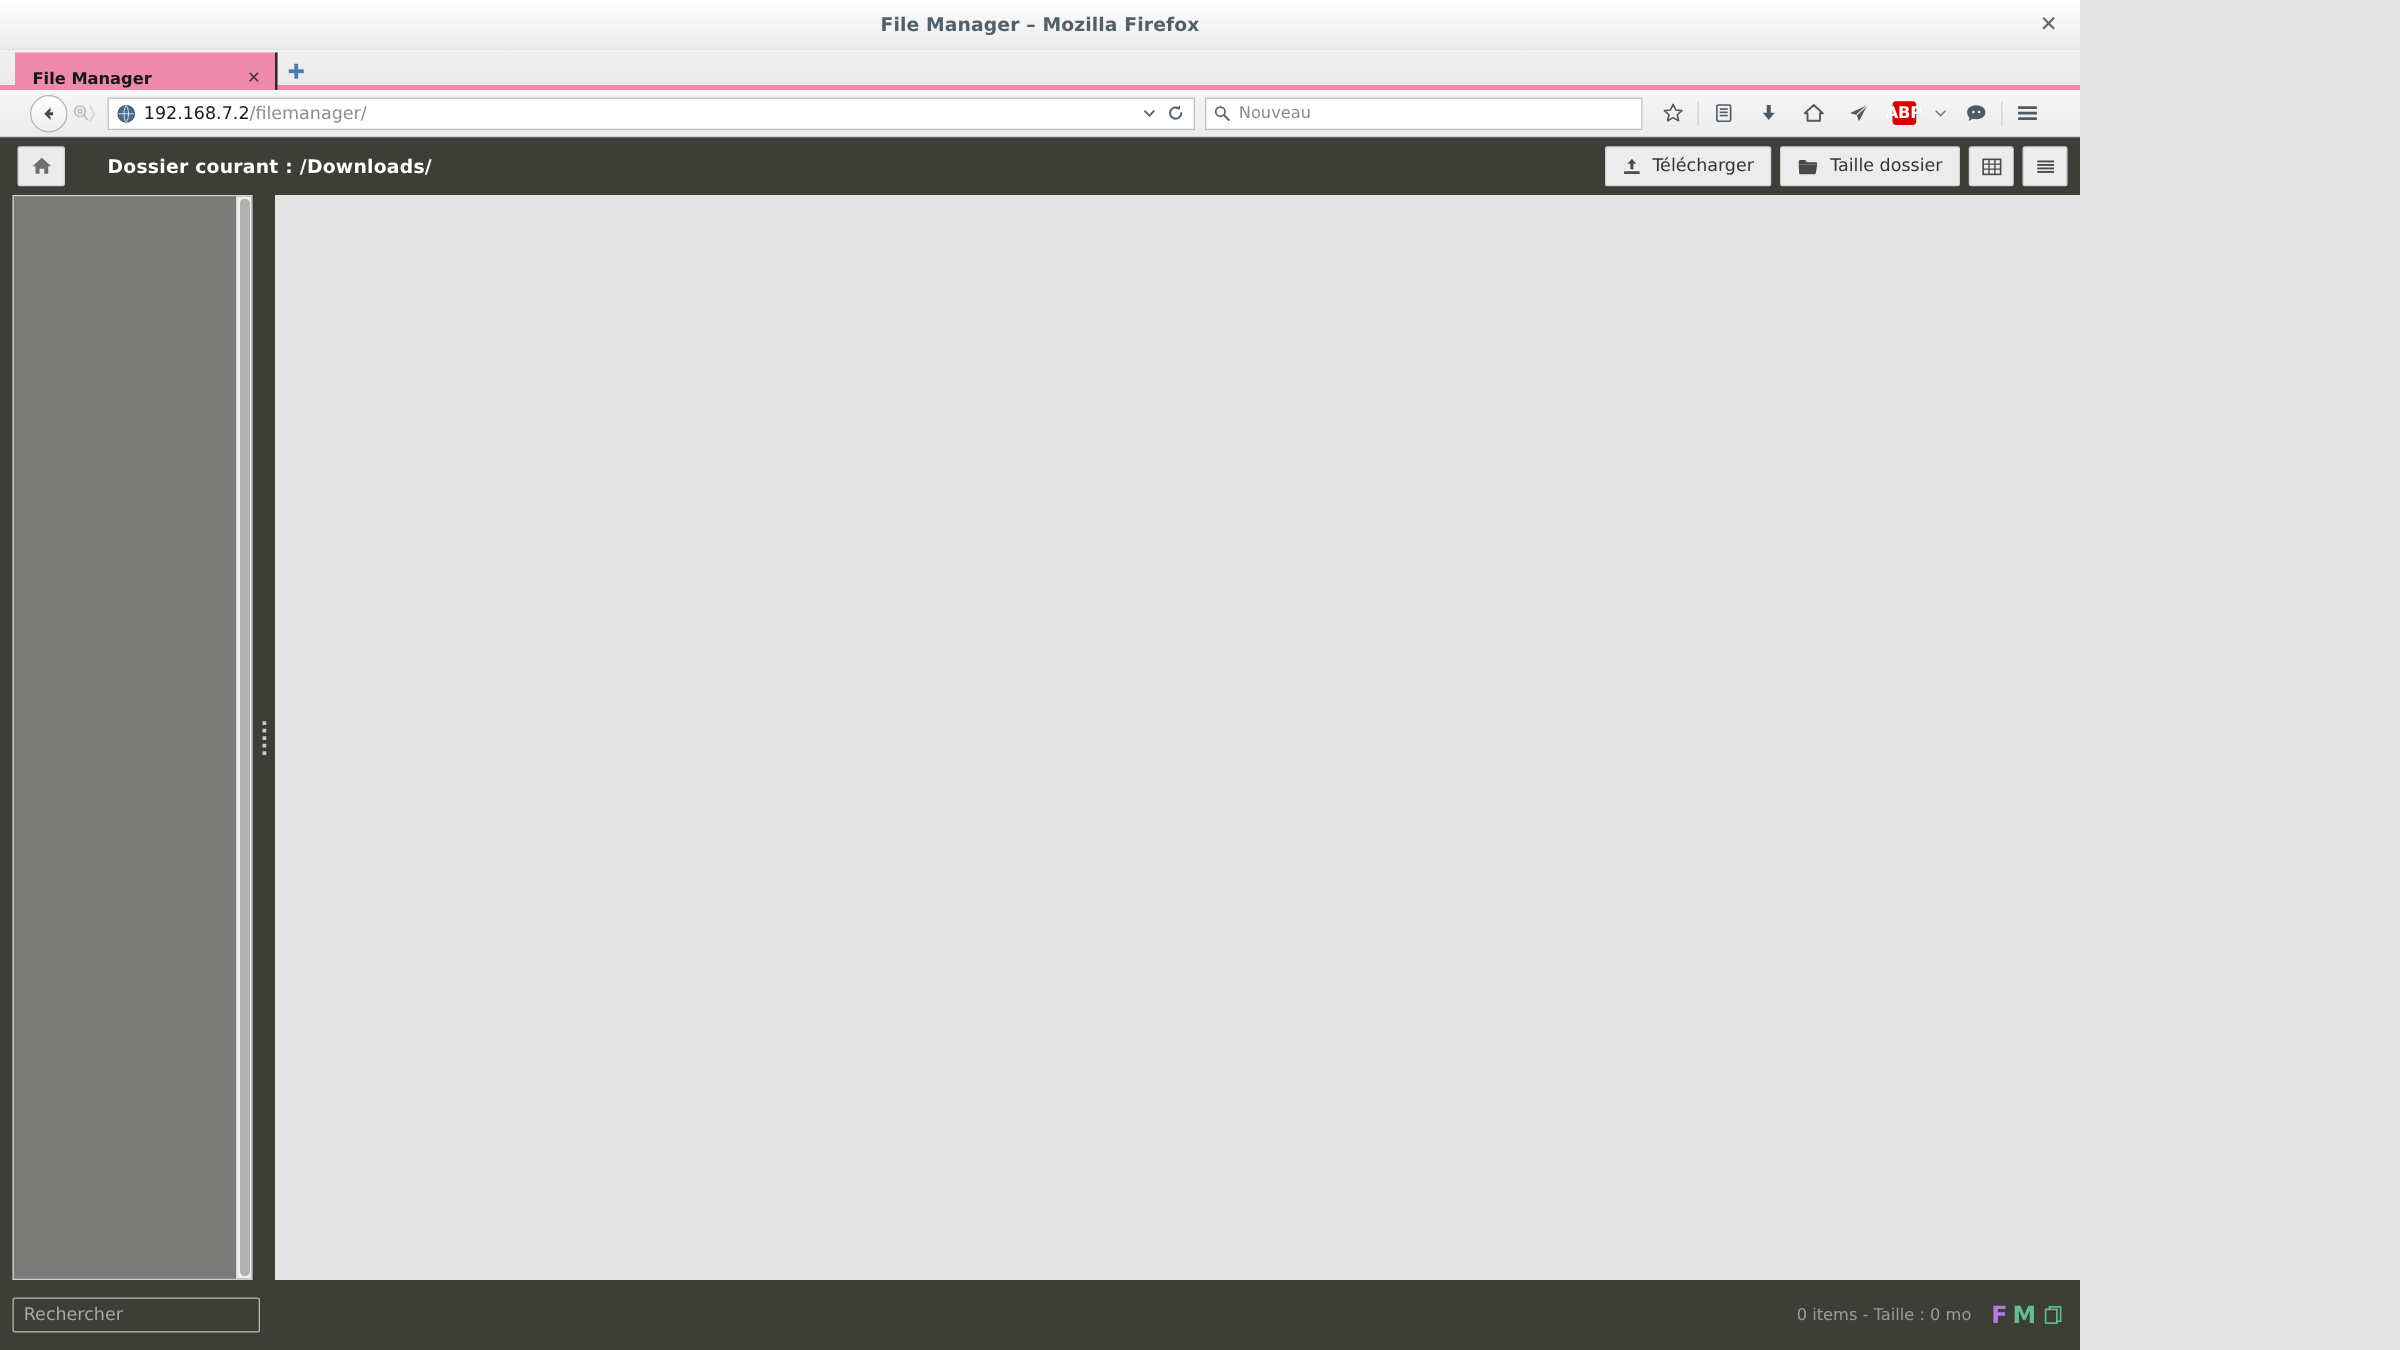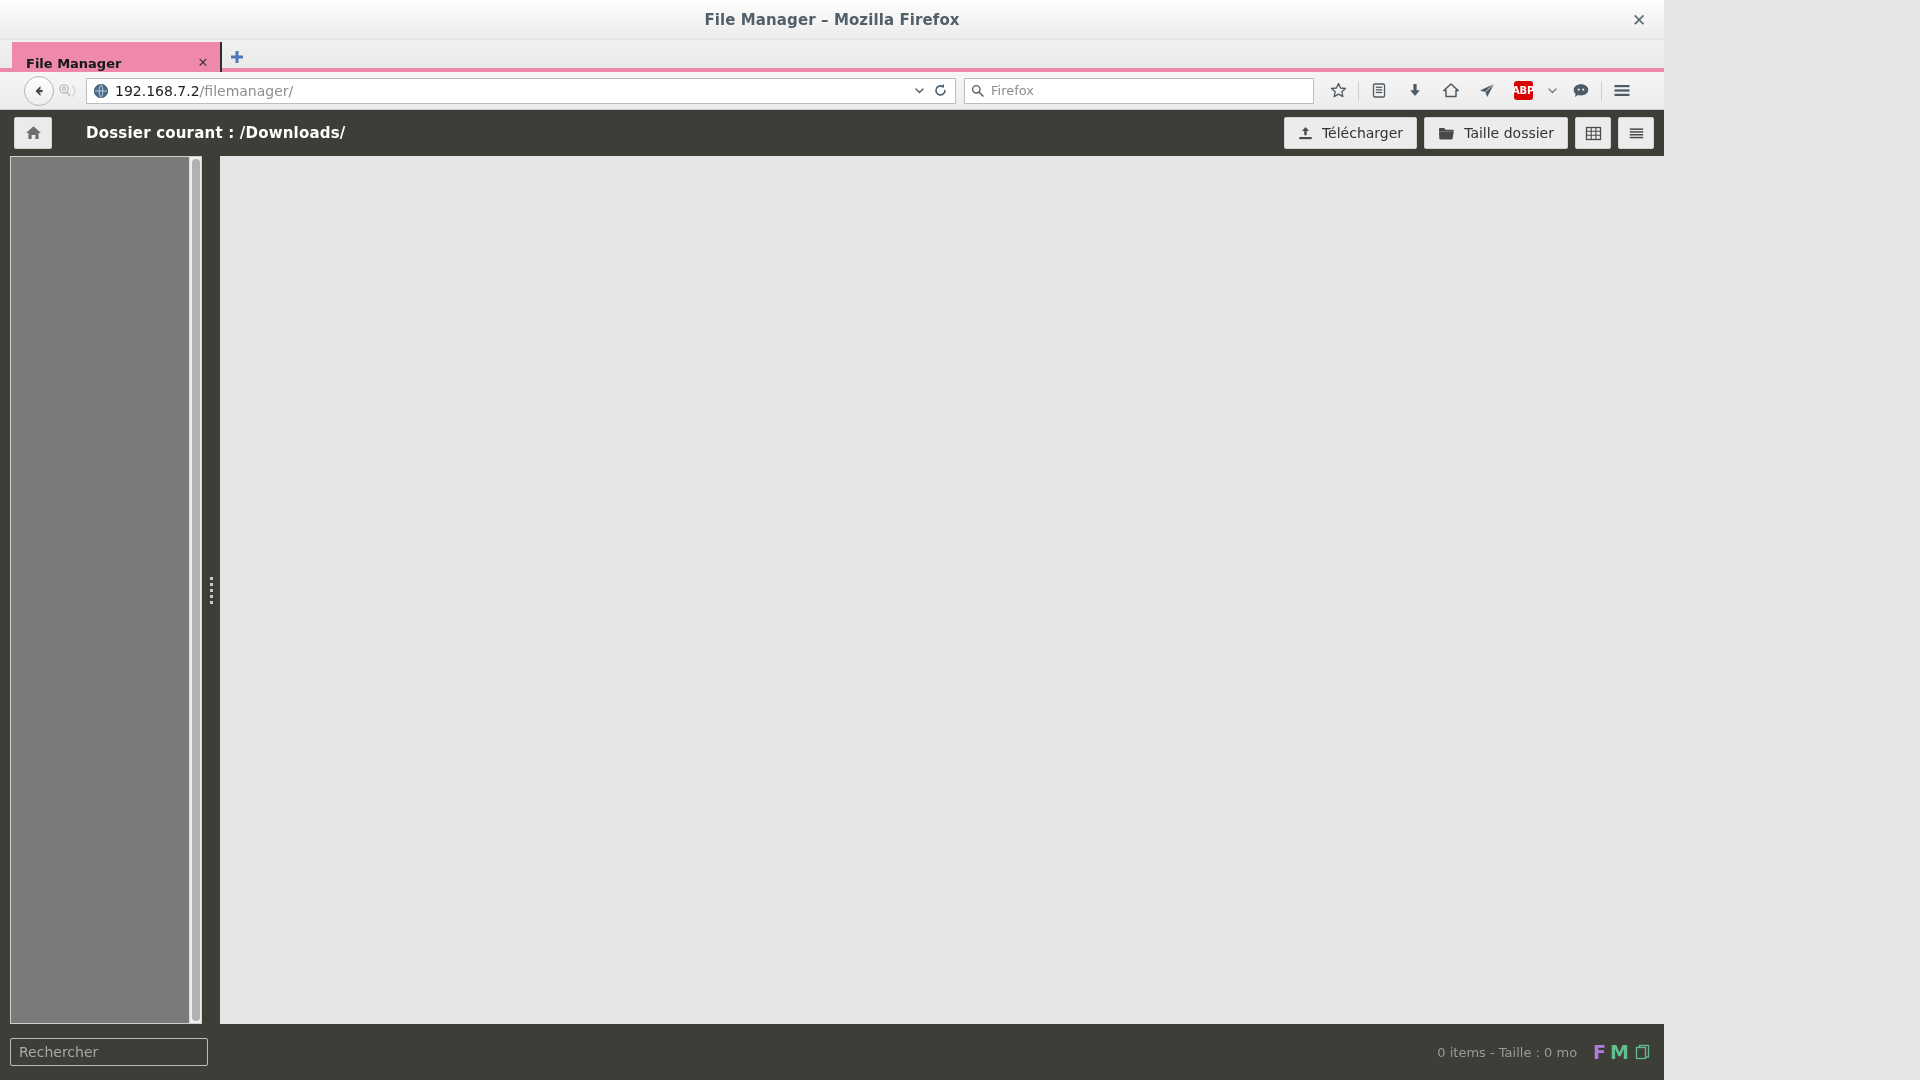--- a/index.html
+++ b/index.html
@@ -111,21 +111,21 @@
   .nav-icons { display: flex; align-items: center; margin-left: 6px; flex: 0 0 auto; }
   .nav-icon {
     width: 36px; height: 32px;
     display: flex; align-items: center; justify-content: center;
     cursor: pointer;
   }
   .nav-sep { width: 1px; height: 20px; background: #cfcfcf; margin: 0 2px; }
   .abp-badge {
     width: 19px; height: 19px; border-radius: 3px;
     background: #d80000; color: #fff;
-    font-size: 10px; font-weight: bold; letter-spacing: -.2px;
+    font-size: 13px; font-weight: bold; letter-spacing: -.2px;
     display: flex; align-items: center; justify-content: center;
     font-family: "DejaVu Sans", "Liberation Sans", sans-serif;
   }
 
   
   .fm-app { flex: 1 1 auto; display: flex; flex-direction: column; min-height: 0; background:#3e3e39; }
 
   .fm-header {
     flex: 0 0 46px; height: 46px;
     background: #3e3e39;
@@ -255,21 +255,21 @@
           <path d="M10.8 1.1 L11.2 4.4 L7.9 4.1 Z" fill="#4f6170"></path>
         </svg>
       </span>
     </div>
 
     <div class="searchbar">
       <svg width="13" height="13" viewBox="0 0 13 13">
         <circle cx="5.3" cy="5.3" r="3.7" fill="none" stroke="#56636d" stroke-width="1.4"></circle>
         <path d="M8.2 8.2 L12 12" stroke="#56636d" stroke-width="1.6" stroke-linecap="round"></path>
       </svg>
-      <span class="search-ph">Firefox</span>
+      <span class="search-ph">Nouveau</span>
     </div>
 
     <div class="nav-icons">
 
       <div class="nav-icon">
         <svg width="17" height="17" viewBox="0 0 17 17">
           <path d="M8.5 1.5 L10.6 6 L15.5 6.5 L11.8 9.8 L12.9 14.6 L8.5 12.1 L4.1 14.6 L5.2 9.8 L1.5 6.5 L6.4 6 Z" fill="none" stroke="#4f5b64" stroke-width="1.3" stroke-linejoin="round"></path>
         </svg>
       </div>
 

